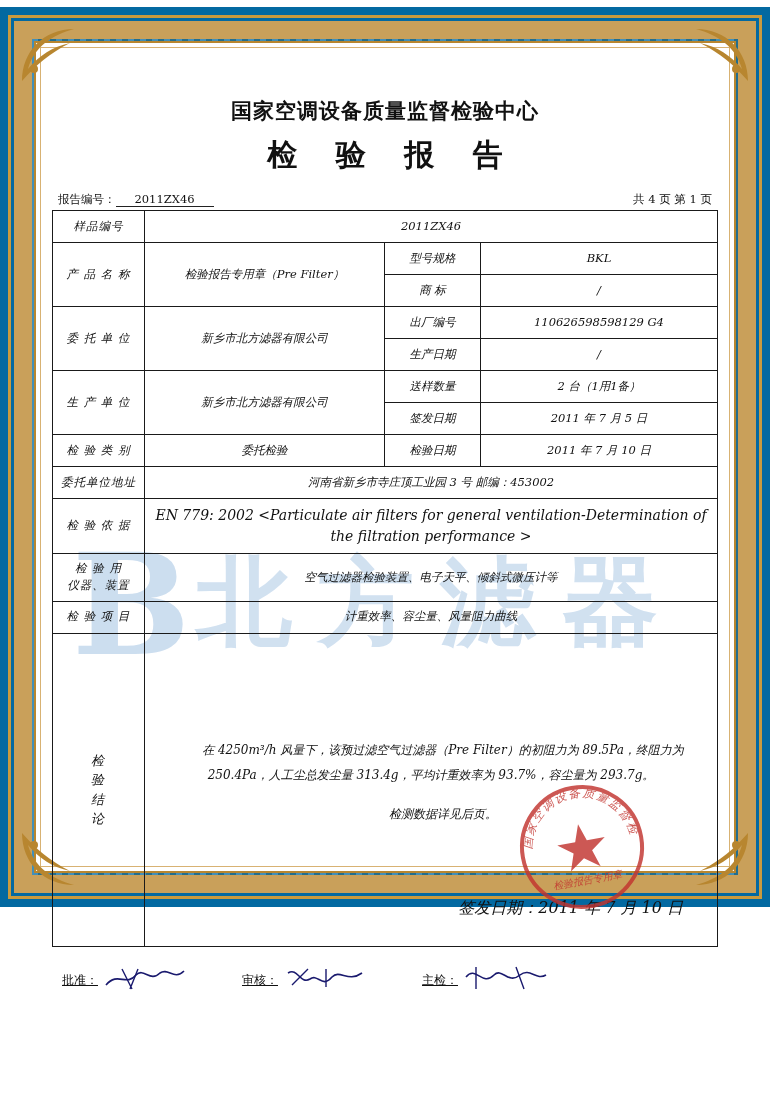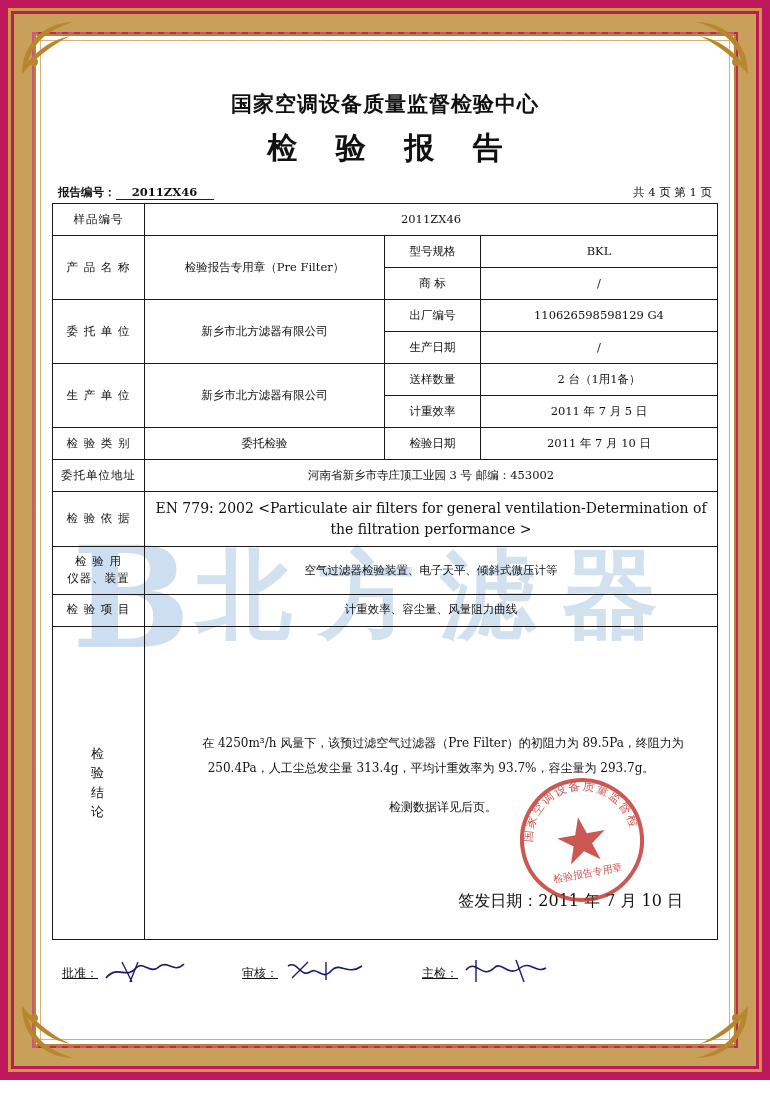--- a/index.html
+++ b/index.html
@@ -4,23 +4,24 @@
 <style>
   html,body{margin:0;padding:0;}
   body{
     width:770px;height:1100px;
     background:#ffffff;
     font-family:"DejaVu Sans","Liberation Sans",sans-serif;
     overflow:hidden;
   }
   .page{
     position:relative;
-    width:770px;height:1080px;
+    width:770px;height:900px;
     box-sizing:border-box;
-    background:#be185d;
+    background:#0369a1;
+    margin-top:7px;
   }
   
   .border-outer{
     position:absolute;left:8px;top:8px;right:8px;bottom:8px;
     border:3px solid #c99a3e;
     box-sizing:border-box;
   }
   .border-band{
     position:absolute;left:14px;top:14px;right:14px;bottom:14px;
     border:18px solid #c9a05a;
@@ -84,21 +85,21 @@
     text-indent:14px;
   }
   .meta-row{
     display:flex;justify-content:space-between;align-items:flex-end;
     margin-top:16px;
     padding:0 6px 3px 6px;
     font-size:11.5px;
     color:#111;
     font-family:"DejaVu Serif","Liberation Serif",serif;
   }
-  .meta-left{display:flex;align-items:center;font-weight:bold;}
+  .meta-left{display:flex;align-items:center;}
   .meta-left .lbl{white-space:nowrap;}
   .meta-left .val{
     border-bottom:1px solid #222;
     min-width:90px;text-align:center;padding:0 4px;
   }
   .meta-right{white-space:nowrap;}
 
   table.report{
     width:100%;
     border-collapse:collapse;
@@ -193,21 +194,21 @@
     font-family:"DejaVu Serif",serif;
     font-weight:bold;
   }
   .wm-en{
     position:absolute;left:168px;top:150px;
     font-size:21px;letter-spacing:3.2px;
     color:#9ec2e0;opacity:.9;
     font-family:"Liberation Sans",sans-serif;
     font-weight:bold;
   }
-  .tablewrap{position:relative;z-index:10;}
+  .tablewrap{position:relative;z-index:10;font-style:italic;}
 </style>
 </head>
 <body>
 
 <div class="page">
 
   <div class="border-outer"></div>
   <div class="border-band"></div>
   <div class="border-inner"></div>
   <div class="border-inner2"></div>
@@ -295,21 +296,21 @@
         <td>/</td>
       </tr>
 
       <tr class="row-h">
         <td class="lbl" rowspan="2">生 产 单 位</td>
         <td rowspan="2">新乡市北方滤器有限公司</td>
         <td colspan="2">送样数量</td>
         <td>2 台（1用1备）</td>
       </tr>
       <tr class="row-h">
-        <td colspan="2">计重效率</td>
+        <td colspan="2">签发日期</td>
         <td>2011 年 7 月 5 日</td>
       </tr>
 
       <tr class="row-h">
         <td class="lbl">检 验 类 别</td>
         <td>委托检验</td>
         <td colspan="2">检验日期</td>
         <td>2011 年 7 月 10 日</td>
       </tr>
 

